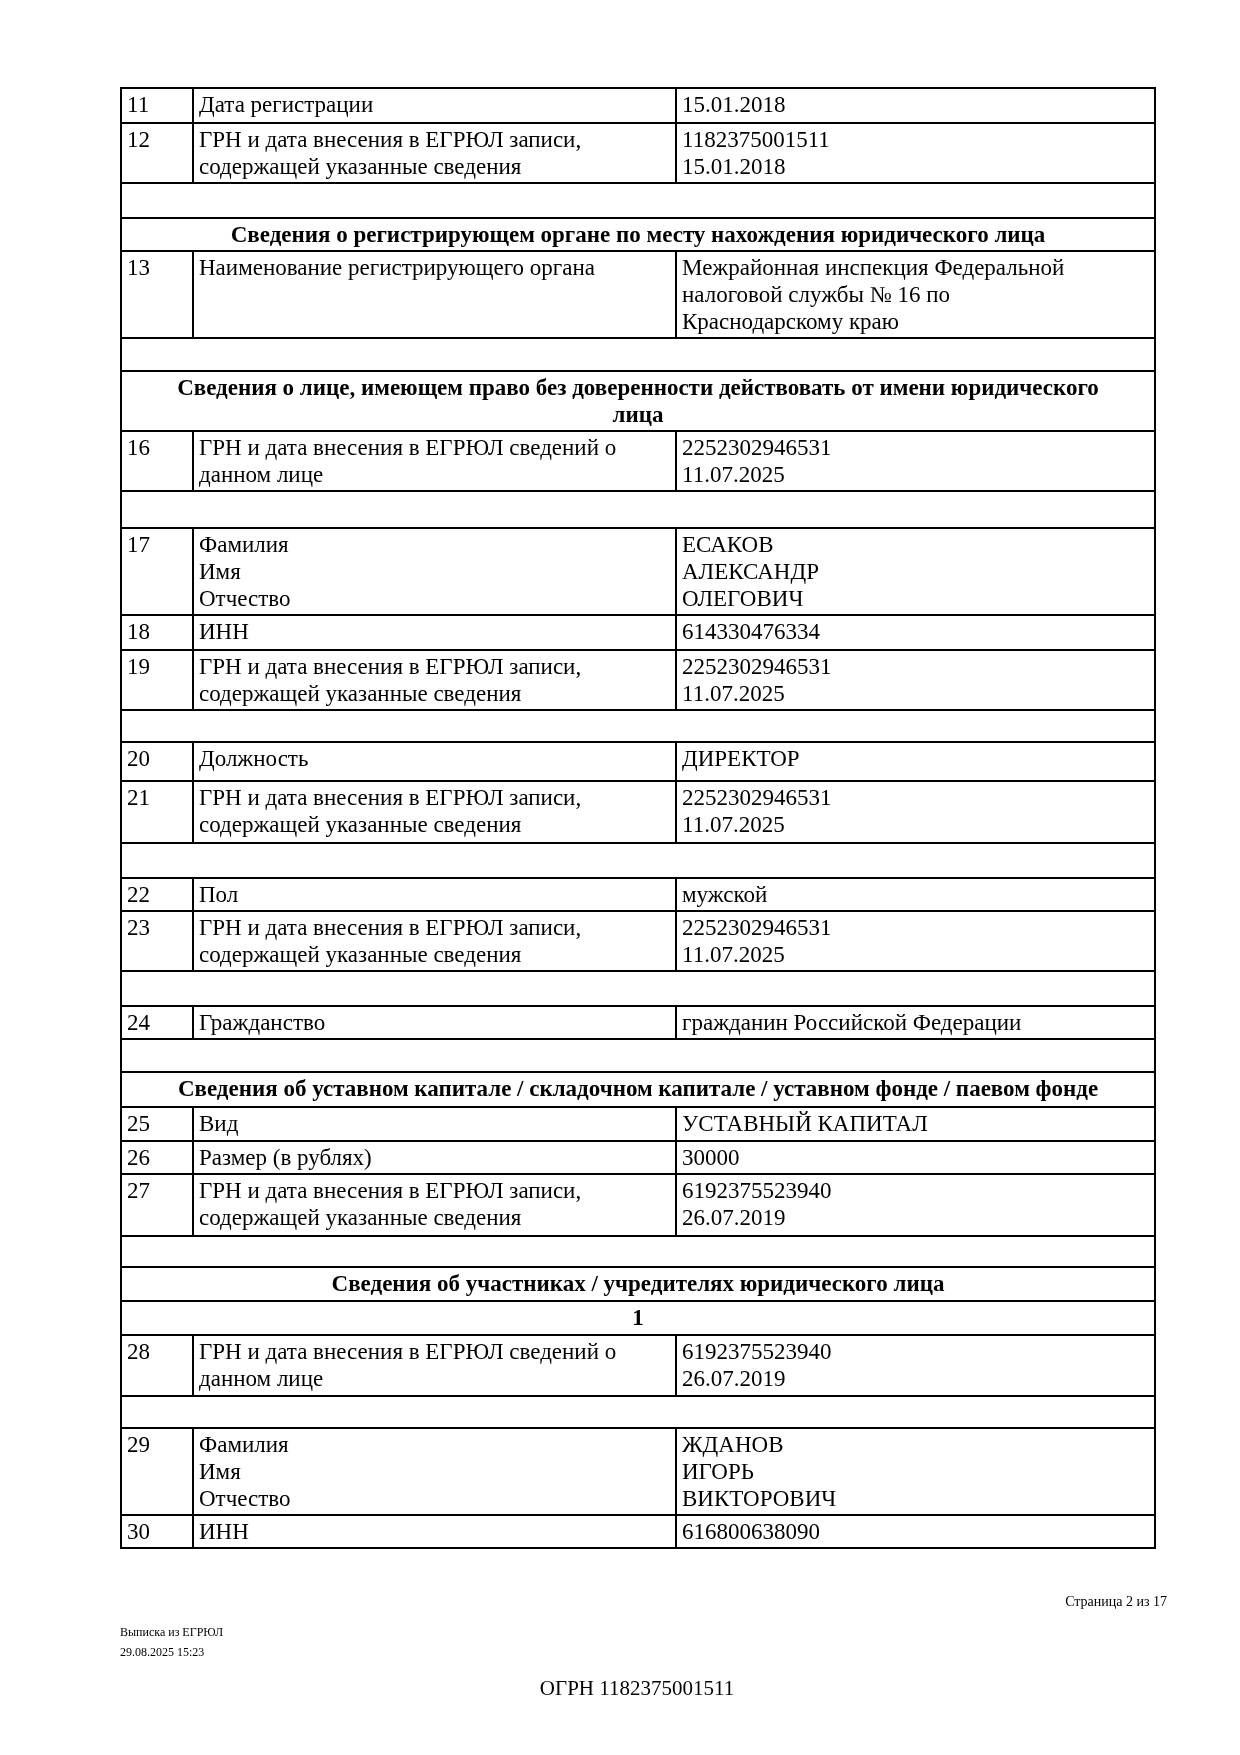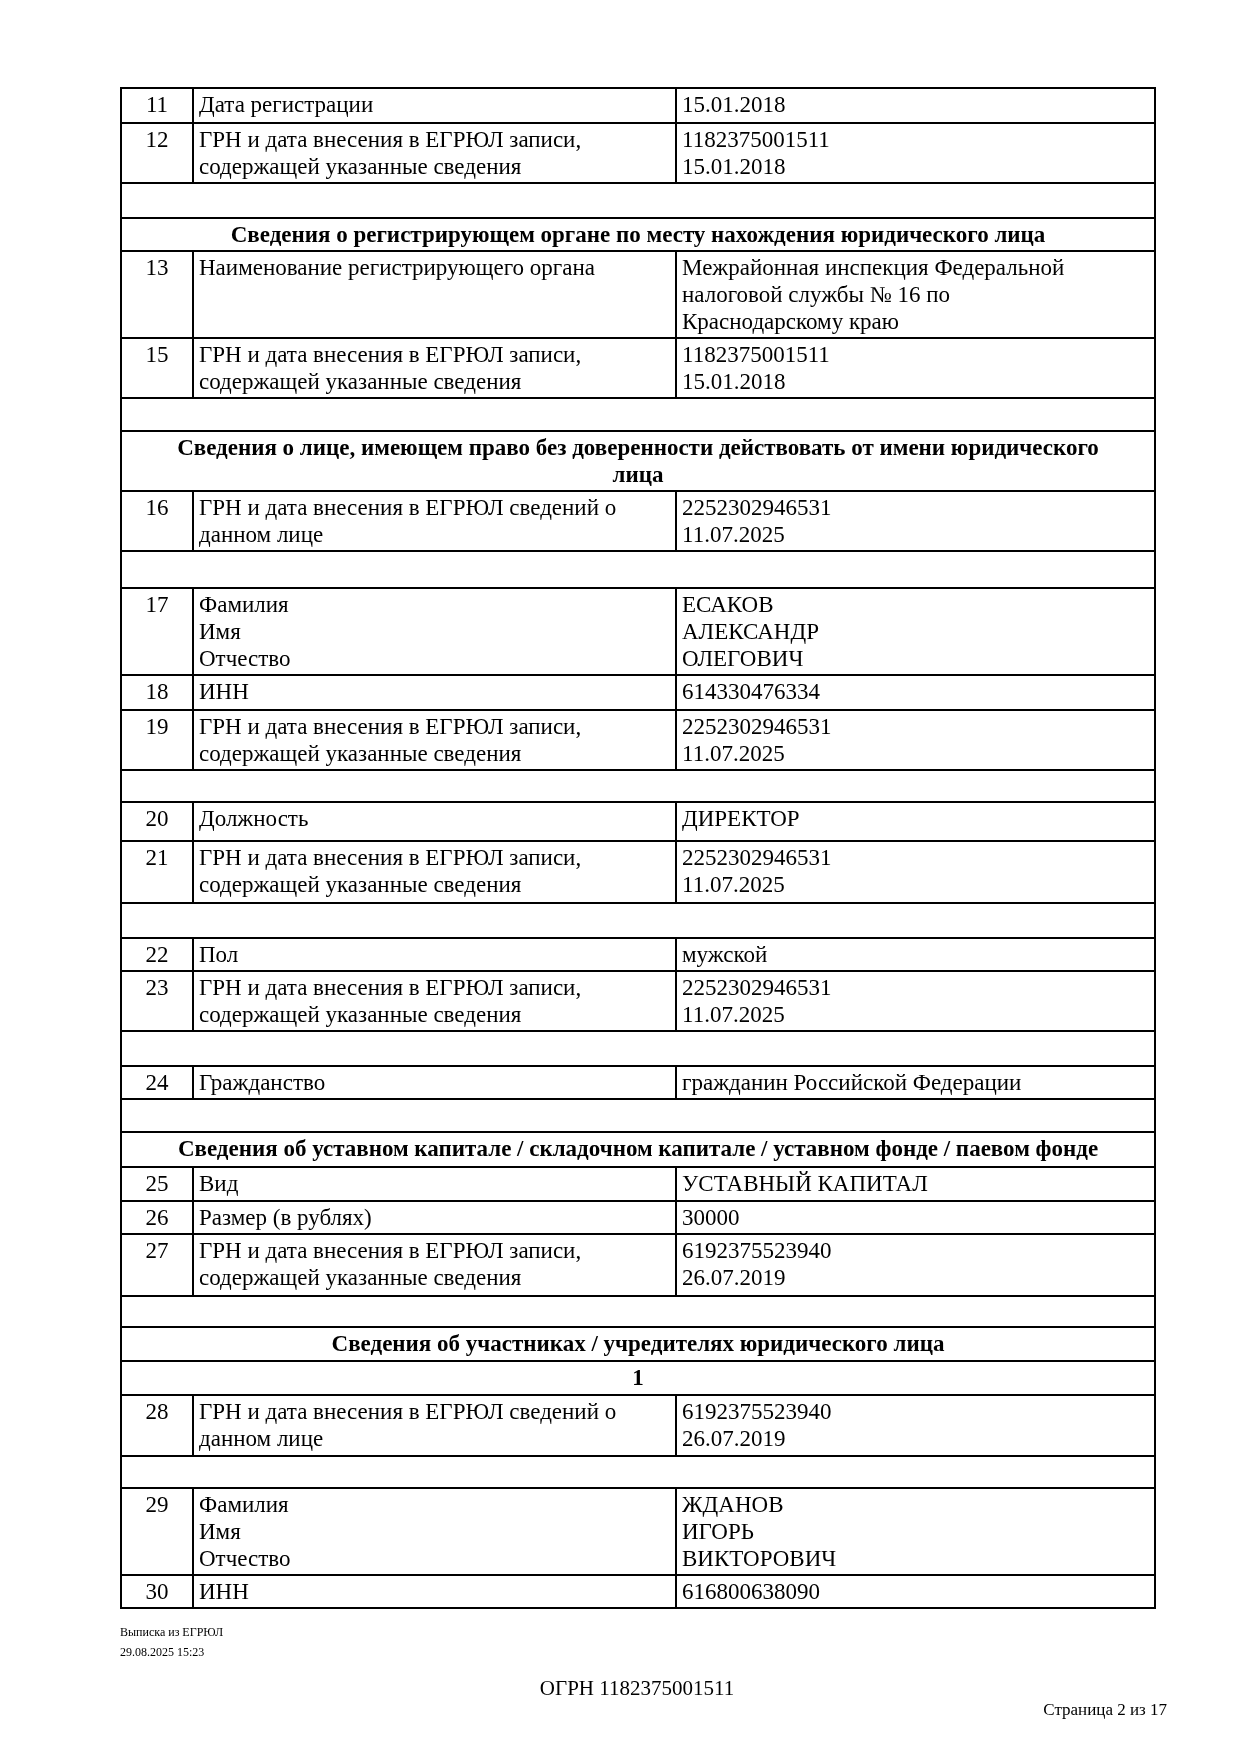--- a/index.html
+++ b/index.html
@@ -30,21 +30,20 @@
   table.egrul td {
     border: 2px solid #000000;
     font-size: 23px;
     line-height: 27px;
     vertical-align: top;
     padding: 2px 5px 2px 5px;
     white-space: pre-line;
     overflow: hidden;
   }
   td.c-num {
-    text-align: center;
     padding-left: 2px;
     padding-right: 2px;
   }
   td.c-section {
     font-weight: bold;
     text-align: center;
     vertical-align: middle;
   }
   td.c-subnum {
     font-weight: bold;
@@ -68,22 +67,22 @@
     left: 120px;
     top: 1678px;
     width: 1034px;
     text-align: center;
     font-size: 21px;
     line-height: 20px;
   }
   .footer-right {
     position: absolute;
     right: 73px;
-    top: 1700px;
-    font-size: 17px;
+    top: 1592px;
+    font-size: 14px;
     line-height: 20px;
   }
 </style>
 </head>
 <body>
 
 <div class="page">
 
   <table class="egrul">
     <colgroup>
@@ -109,27 +108,20 @@
         </tr>
         <tr style="height: 32px;">
           <td colspan="3" class="c-section">Сведения о регистрирующем органе по месту нахождения юридического лица</td>
         </tr>
         <tr style="height: 85px;">
           <td class="c-num">13</td>
           <td class="c-label">Наименование регистрирующего органа</td>
           <td class="c-value">Межрайонная инспекция Федеральной
 налоговой службы № 16 по
 Краснодарскому краю</td>
-        </tr>
-        <tr style="height: 58px;">
-          <td class="c-num">15</td>
-          <td class="c-label">ГРН и дата внесения в ЕГРЮЛ записи,
-содержащей указанные сведения</td>
-          <td class="c-value">1182375001511
-15.01.2018</td>
         </tr>
         <tr style="height: 33px;">
           <td colspan="3" class="c-spacer"></td>
         </tr>
         <tr style="height: 59px; padding-left: 28px;">
           <td colspan="3" class="c-section">Сведения о лице, имеющем право без доверенности действовать от имени юридического
 лица</td>
         </tr>
         <tr style="height: 56px;">
           <td class="c-num">16</td>

